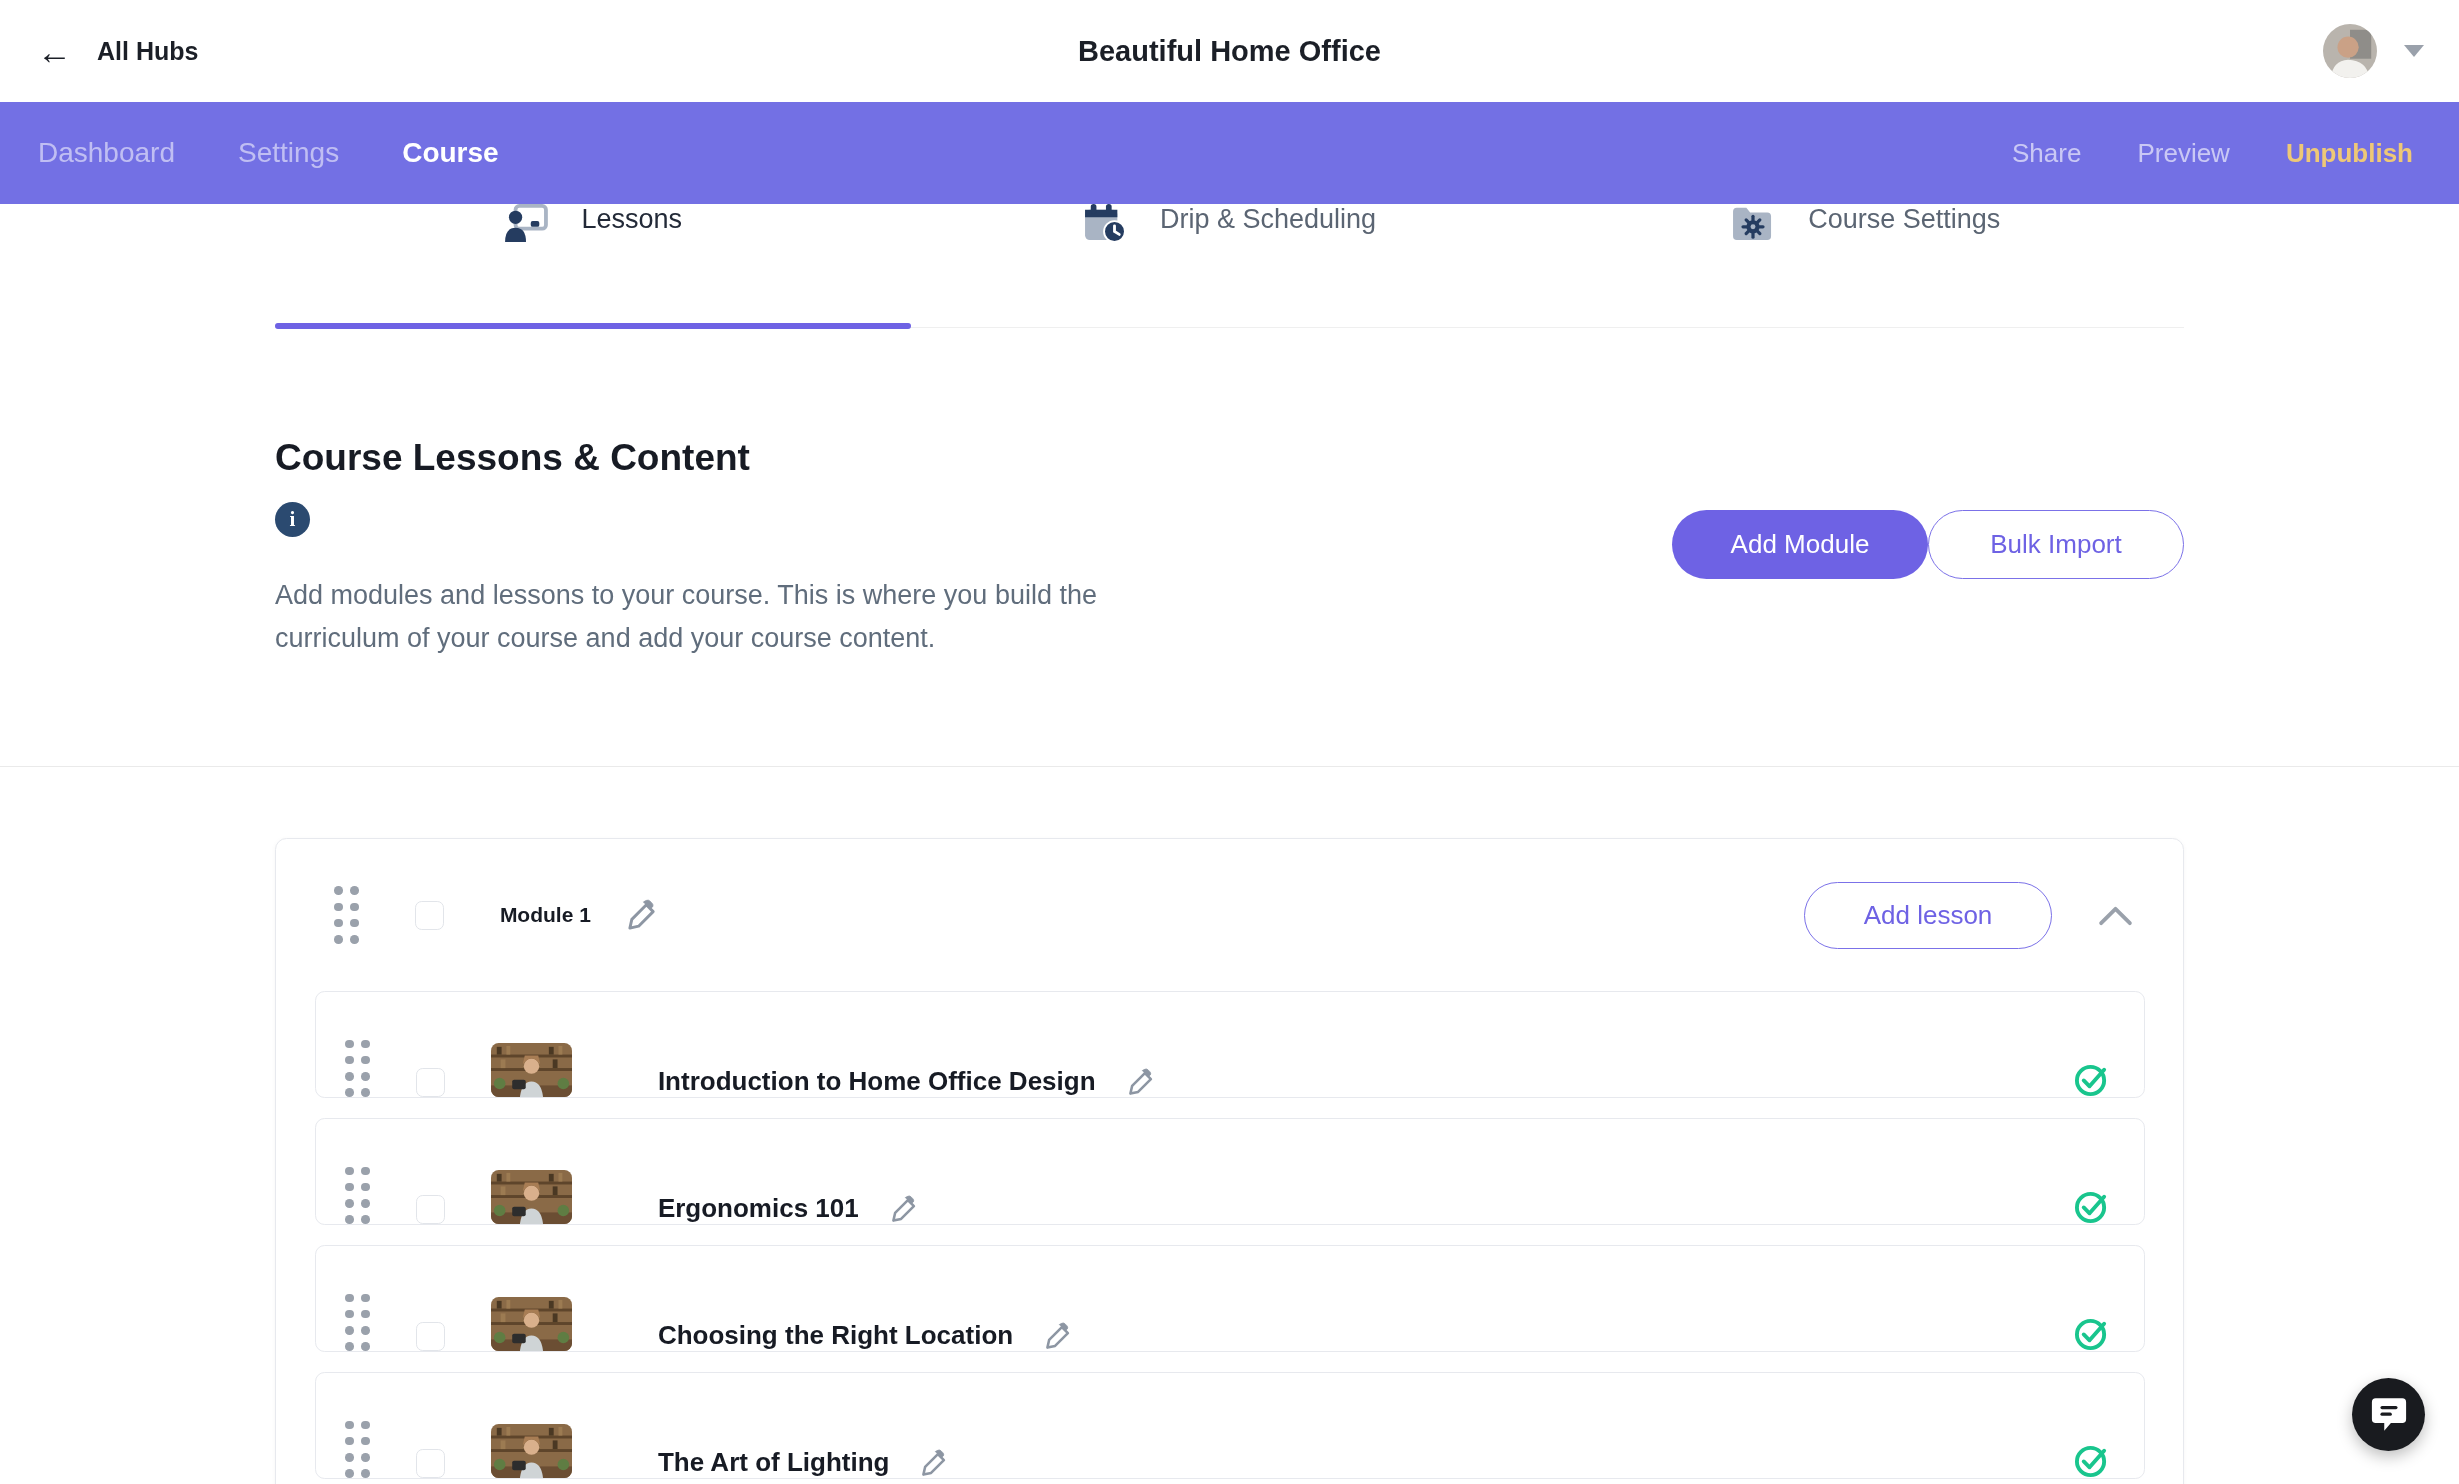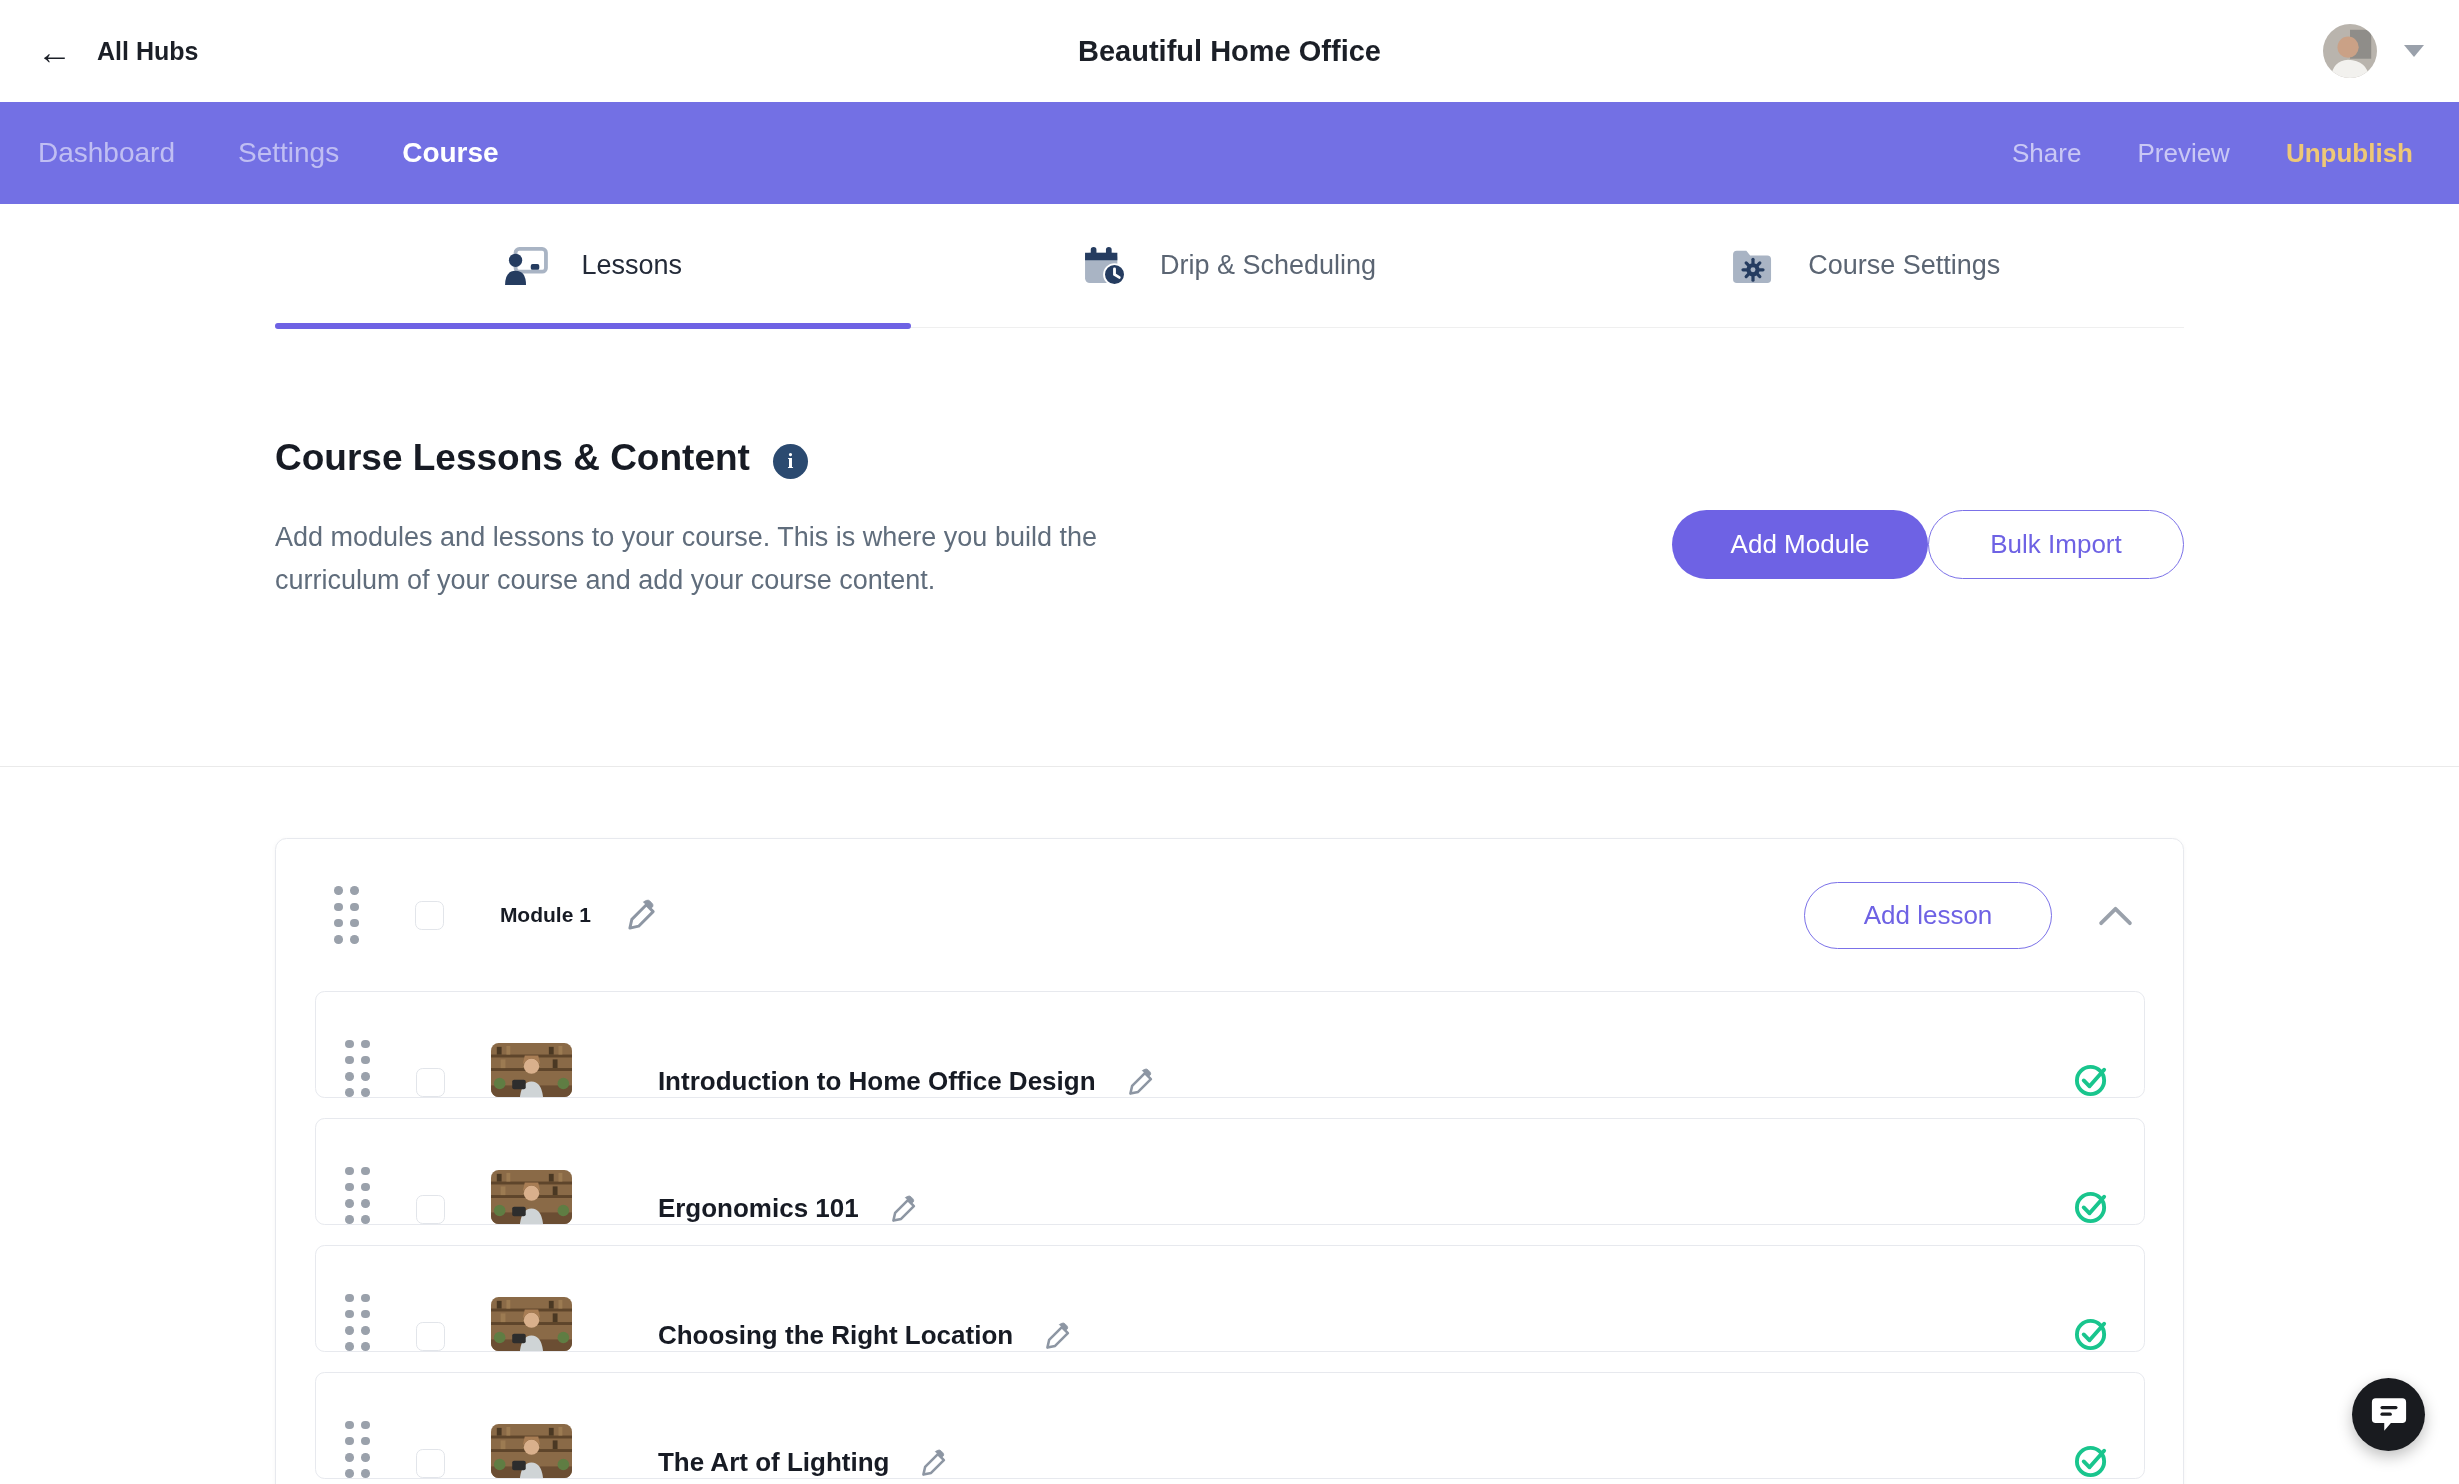--- a/index.html
+++ b/index.html
@@ -22,29 +22,29 @@
   .navbar { position:absolute; left:0; top:102px; width:2459px; height:102px; background:#7370e4; display:flex; align-items:center; }
   .nav-left { display:flex; align-items:center; margin-left:38px; gap:63px; }
   .nav-right { display:flex; align-items:center; margin-left:auto; margin-right:46px; gap:56px; }
   .nav-item { font-size:28px; color:rgba(255,255,255,0.55); cursor:pointer; }
   .nav-item.active { color:#ffffff; font-weight:700; }
   .nav-action { font-size:26px; color:rgba(255,255,255,0.62); cursor:pointer; }
   .nav-action.warn { color:#eec877; font-weight:700; }
 
   
   .tabs { position:absolute; left:275px; top:204px; width:1909px; height:124px; display:flex; border-bottom:1.9px solid #efefef; }
-  .tab { flex:1 1 0; display:flex; align-items:center; justify-content:center; gap:33px; cursor:pointer; position:relative; }
+  .tab { flex:1 1 0; display:flex; justify-content:center; gap:33px; cursor:pointer; position:relative; }
   .tab-label { font-size:27px; color:#5b6573; }
   .tab.active .tab-label { color:#232a38; font-weight:500; }
   .tab.active::after { content:""; position:absolute; left:0; right:0; bottom:-1.9px; height:5.8px; background:#6e62e4; border-radius:2.9px; }
   .tab-icon { width:44px; height:38px; }
 
   
   .section-head { position:absolute; left:275px; top:437px; width:1909px; }
-  .head-row { display:flex; align-items:flex-end; gap:23px; }
+  .head-row { display:flex; align-items:flex-start; gap:23px;flex-direction:column; }
   .page-heading { font-size:37px; font-weight:700; color:#171b24; }
   .info-icon { width:35px; height:35px; border-radius:50%; background:#2b4a70; color:#ffffff; display:flex; align-items:center; justify-content:center;
                font-size:21px; font-weight:700; font-family:"Liberation Serif", serif; cursor:pointer; }
   .section-desc { margin-top:37px; width:922px; font-size:27px; line-height:1.6; color:#606d7c; }
   .head-buttons { position:absolute; right:0; top:73px; display:flex; }
   .btn { height:69px; border-radius:35px; font-size:26px; display:flex; align-items:center; justify-content:center;
          cursor:pointer; font-family:inherit; border:none; }
   .btn-primary { width:256px; background:#6e62e4; color:#ffffff; }
   .btn-outline { width:256px; background:#ffffff; color:#6e62e4; border:1.9px solid #7b71e8; }
 

